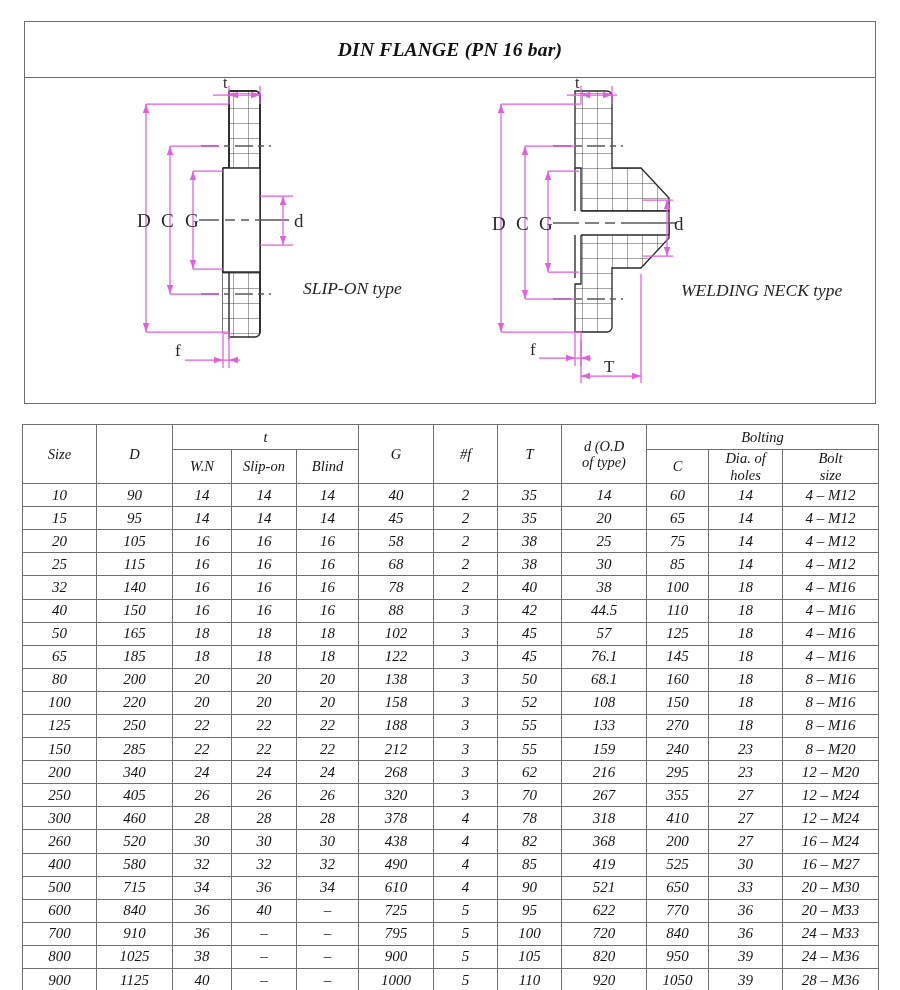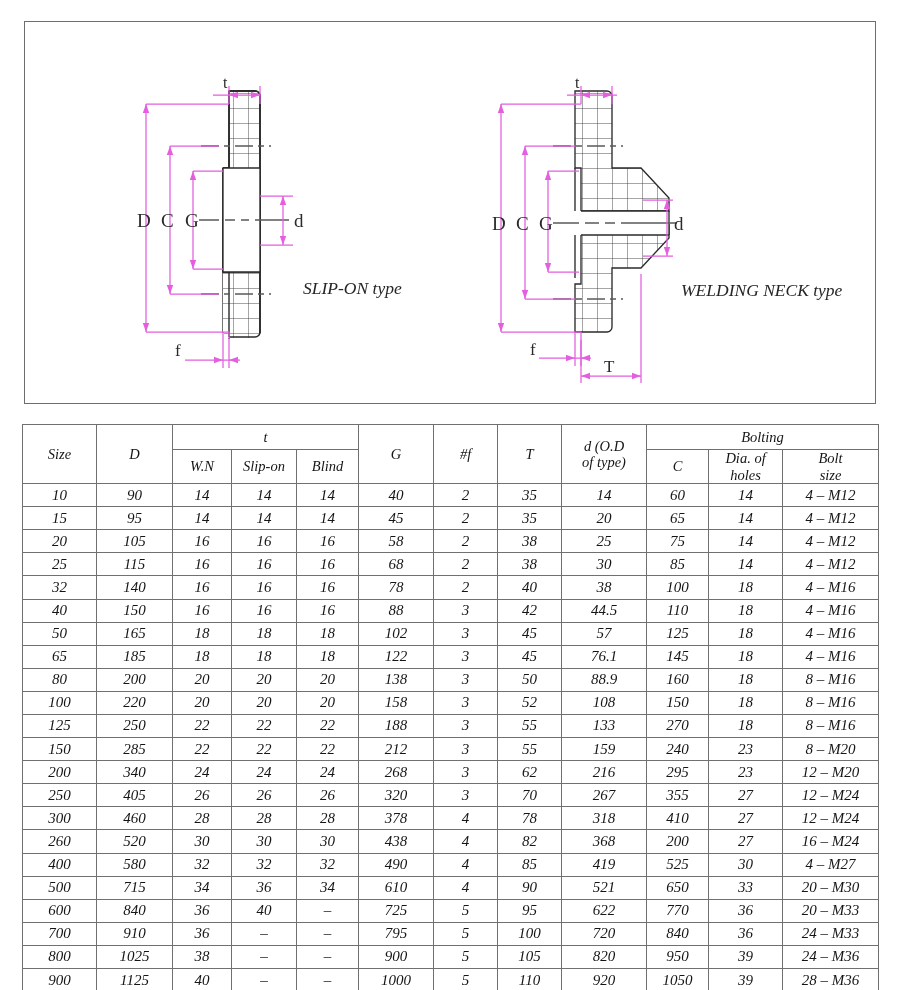--- a/index.html
+++ b/index.html
@@ -117,20 +117,23 @@
   col.c-dia     { width: 74px; }
   col.c-bolt    { width: 96px; }
 </style>
 </head>
 <body>
 
 <div id="page">
 
   <div id="drawing-panel">
 
+    <div id="title-bar">
+      <span id="title-text">DIN FLANGE (PN 16 bar)</span>
+    </div>
 
     <div id="figures">
 
       <svg class="figure-svg" id="figure-slipon" width="330" height="325" viewBox="0 0 330 325">
         <defs>
           <pattern id="hatchA" width="15" height="15" patternUnits="userSpaceOnUse">
             <rect width="15" height="15" fill="#ffffff"></rect>
             <path d="M0 0 H15 M0 0 V15" stroke="#3a3a3a" stroke-width="0.9"></path>
           </pattern>
         </defs>
@@ -442,21 +445,21 @@
         </tr>
         <tr>
           <td>80</td>
           <td>200</td>
           <td>20</td>
           <td>20</td>
           <td>20</td>
           <td>138</td>
           <td>3</td>
           <td>50</td>
-          <td>88.9</td>
+          <td>68.1</td>
           <td>160</td>
           <td>18</td>
           <td>8 – M16</td>
         </tr>
         <tr>
           <td>100</td>
           <td>220</td>
           <td>20</td>
           <td>20</td>
           <td>20</td>
@@ -557,21 +560,21 @@
           <td>580</td>
           <td>32</td>
           <td>32</td>
           <td>32</td>
           <td>490</td>
           <td>4</td>
           <td>85</td>
           <td>419</td>
           <td>525</td>
           <td>30</td>
-          <td>4 – M27</td>
+          <td>16 – M27</td>
         </tr>
         <tr>
           <td>500</td>
           <td>715</td>
           <td>34</td>
           <td>36</td>
           <td>34</td>
           <td>610</td>
           <td>4</td>
           <td>90</td>

